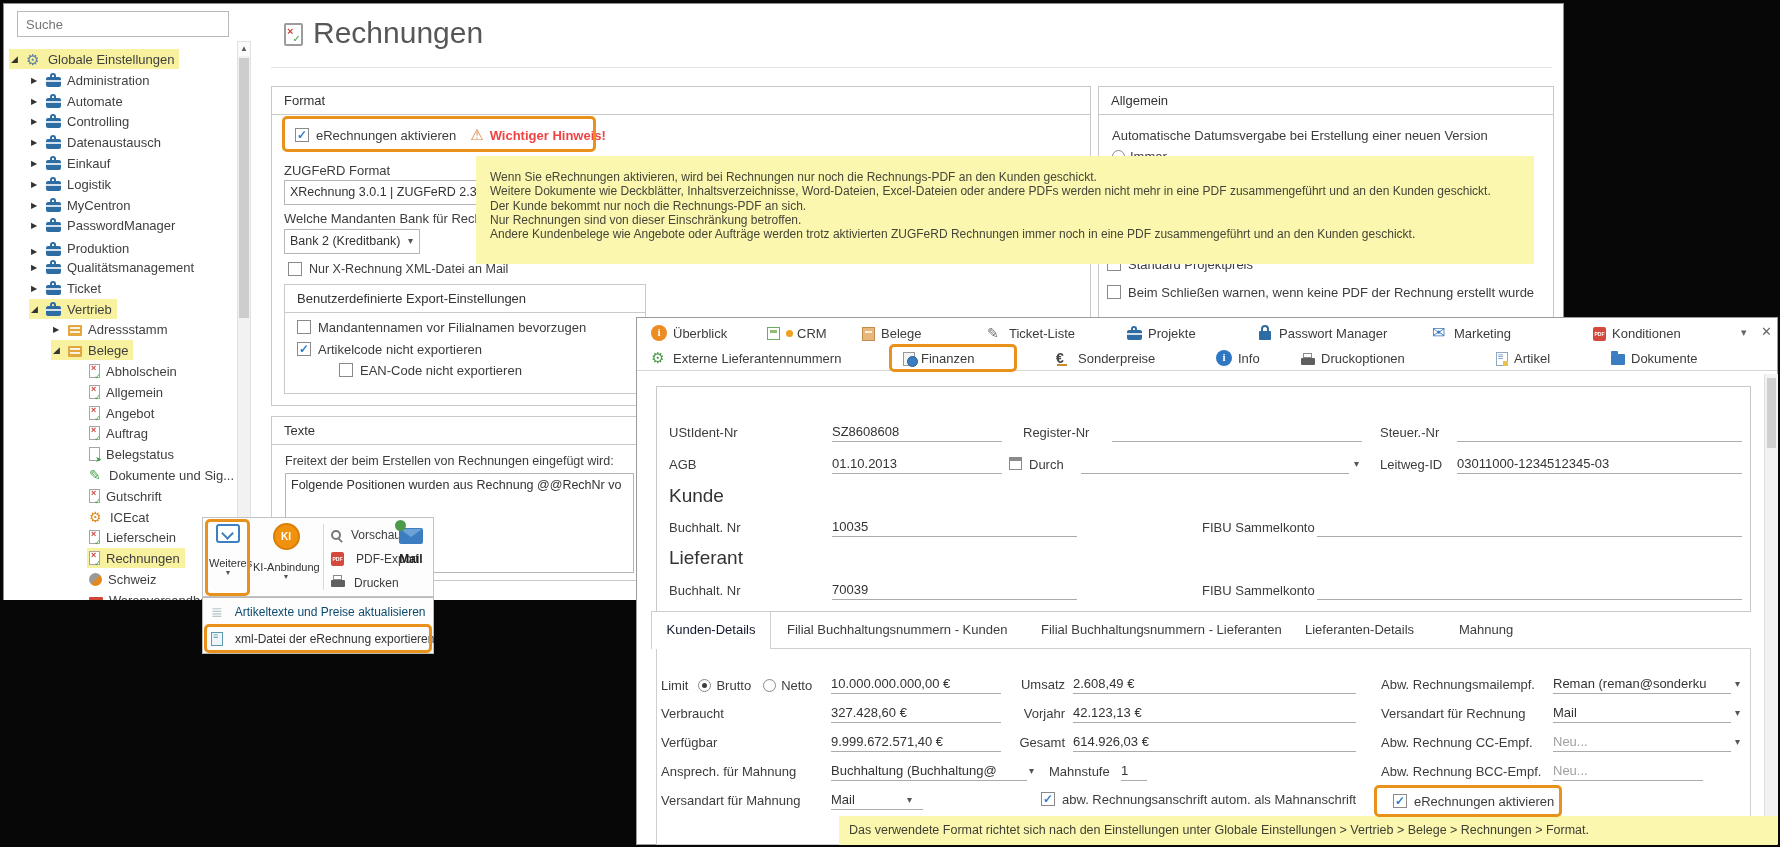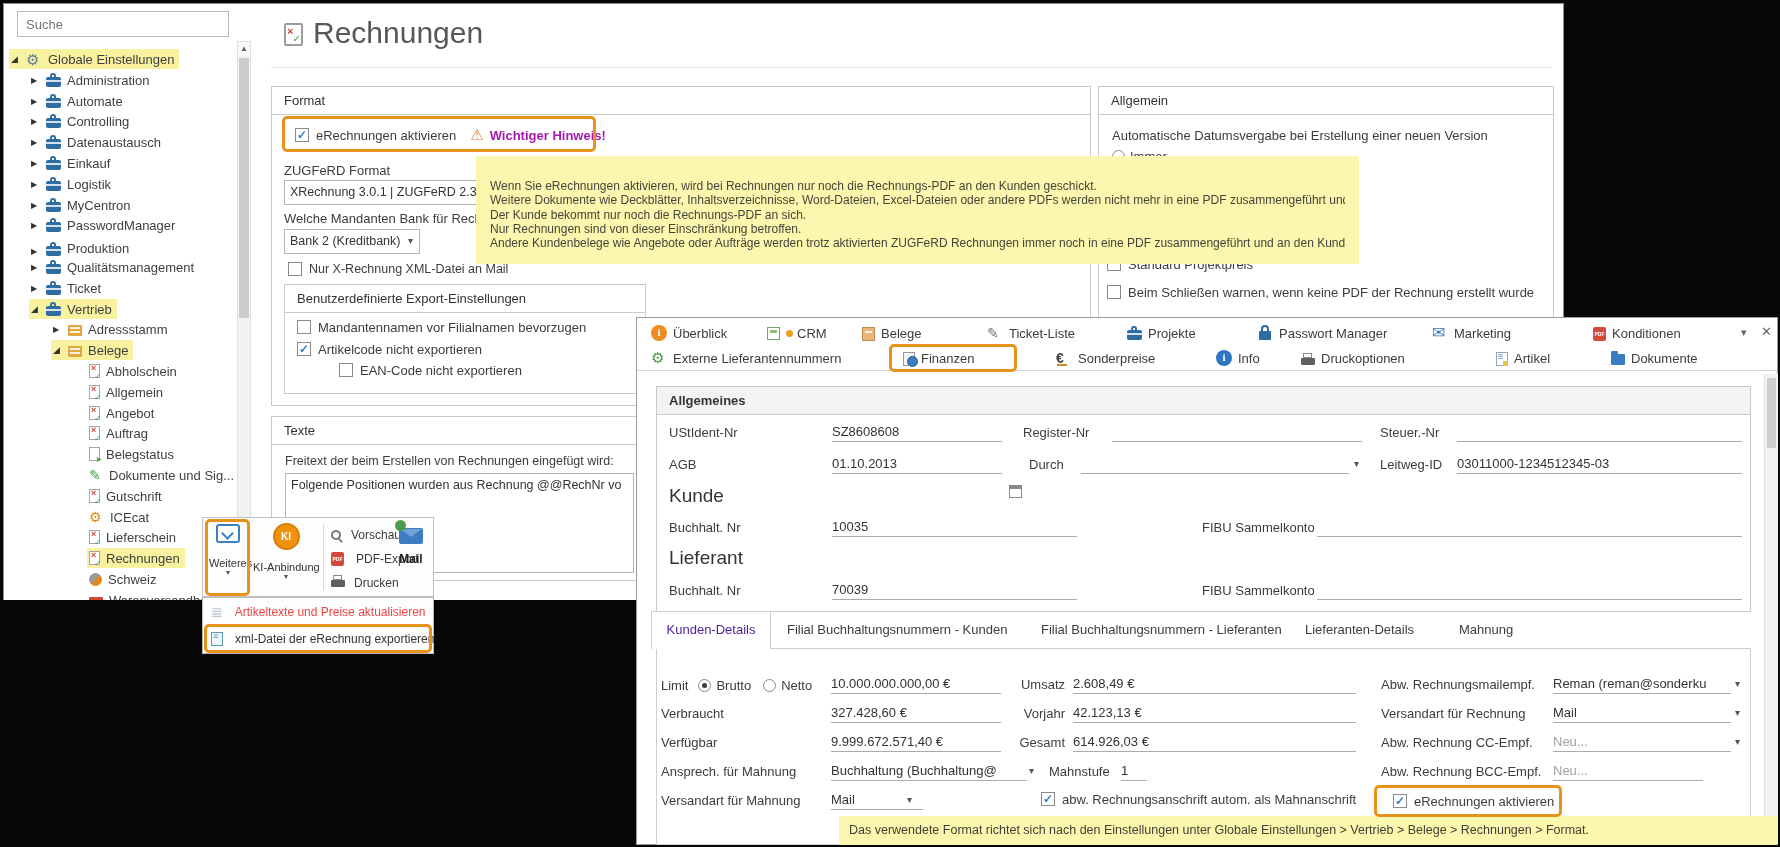--- a/index.html
+++ b/index.html
@@ -111,21 +111,21 @@
   .ml::before{content:"≣";color:#b9c6cc;font-size:14px;}
   .md{width:12px;height:14px;background:#eef6f9;border:1px solid #5b9bab;position:relative;box-sizing:border-box;}
   .md::before{content:"≡";position:absolute;top:-2px;left:1px;color:#5b9bab;font-size:9px;}
   .tdoc{width:19px;height:23px;background:#fff;border:2px solid #9c9c9c;border-radius:2px;position:relative;box-sizing:border-box;}
   .tdoc::before{content:"×";position:absolute;left:1px;top:1px;color:#c9463d;font-size:11px;font-weight:bold;line-height:1;}
   .tdoc::after{content:"✓";position:absolute;right:0px;bottom:0px;color:#3f9d44;font-size:10px;line-height:1;}
   .cal{width:13px;height:13px;border:1px solid #8a8a8a;position:relative;background:#fff;box-sizing:border-box;flex:none;}
   .cal::before{content:"";position:absolute;top:0;left:0;right:0;height:3px;background:#8a8a8a;}
   .wt{color:#e0823a;font-size:15px;margin:0 6px 0 14px;}
   .wt::before{content:"⚠";}
-  .warned{color:#a21caf;font-size:13px;font-weight:bold;}
+  .warned{color:#ef4444;font-size:13px;font-weight:bold;}
   .sect-h{position:absolute;font-size:19px;color:#333;white-space:nowrap;}
   .dtab{position:absolute;font-size:13px;color:#3d3d3d;white-space:nowrap;}
   .vsep{position:absolute;width:1px;background:#d9d9d9;}
 </style>
 </head>
 <body>
 
 <div id="root">
 
   <div class="win" style="left:3px;top:3px;width:1561px;height:789px;">
@@ -322,21 +322,21 @@
       <div class="row" style="left:8px;top:169px;height:16px;">
         <span class="cb"></span>
         <span>Standard Projektpreis</span>
       </div>
       <div class="row" style="left:8px;top:197px;height:16px;">
         <span class="cb"></span>
         <span>Beim Schließen warnen, wenn keine PDF der Rechnung erstellt wurde</span>
       </div>
     </div>
 
-    <div class="tip" style="left:472px;top:152px;width:883px;height:108px;padding:23px 14px;box-sizing:border-box;z-index:30;">
+    <div class="tip" style="left:472px;top:152px;width:1058px;height:108px;padding:14px 14px;box-sizing:border-box;z-index:30;">
       <div>Wenn Sie eRechnungen aktivieren, wird bei Rechnungen nur noch die Rechnungs-PDF an den Kunden geschickt.</div>
       <div>Weitere Dokumente wie Deckblätter, Inhaltsverzeichnisse, Word-Dateien, Excel-Dateien oder andere PDFs werden nicht mehr in eine PDF zusammengeführt und an den Kunden geschickt.</div>
       <div>Der Kunde bekommt nur noch die Rechnungs-PDF an sich.</div>
       <div></div>
       <div>Nur Rechnungen sind von dieser Einschränkung betroffen.</div>
       <div>Andere Kundenbelege wie Angebote oder Aufträge werden trotz aktivierten ZUGFeRD Rechnungen immer noch in eine PDF zusammengeführt und an den Kunden geschickt.</div>
     </div>
   </div>
 
   <div class="abs" style="left:3px;top:600px;width:634px;height:246px;background:#070707;z-index:40;"></div>
@@ -368,21 +368,21 @@
       <span style="margin-left:3px;">Drucken</span>
     </div>
     <div class="abs" style="left:190px;top:2px;width:36px;height:72px;text-align:center;">
       <div class="mb" style="margin:8px auto 0;"></div>
       <div style="font-size:12px;font-weight:bold;color:#222;margin-top:8px;">Mail</div>
     </div>
   </div>
 
   <div class="abs" style="left:202px;top:597px;width:232px;height:57px;background:#fdfdfd;border:1px solid #bababa;
        box-sizing:border-box;z-index:50;">
-    <div class="row" style="left:8px;top:6px;height:16px;font-size:12px;color:#ef4444;">
+    <div class="row" style="left:8px;top:6px;height:16px;font-size:12px;color:#0c4a6e;">
       <span class="ic ml"></span>
       <span style="margin-left:6px;">Artikeltexte und Preise aktualisieren</span>
     </div>
     <div class="row" style="left:8px;top:33px;height:16px;font-size:12px;color:#333;">
       <span class="ic md"></span>
       <span style="margin-left:6px;">xml-Datei der eRechnung exportieren</span>
     </div>
     <div class="hlbox" style="left:1px;top:26px;width:228px;height:29px;"></div>
   </div>
 
@@ -454,21 +454,20 @@
       </div>
 
     <div class="abs" style="left:1104px;top:8px;font-size:11px;color:#666;">▾</div>
     <div class="abs" style="left:1124px;top:6px;font-size:13px;color:#666;">✕</div>
 
     <div class="abs" style="left:1127px;top:56px;width:13px;height:470px;background:#f2f2f2;border-left:1px solid #e0e0e0;">
       <div class="abs" style="left:2px;top:4px;width:9px;height:70px;background:#cfcfcf;"></div>
     </div>
 
     <div class="gb" style="left:19px;top:68px;width:1095px;height:226px;">
-      <div class="gbh" style="background:#f3f3f3;font-weight:bold;">Allgemeines</div>
       <div class="abs lbl" style="left:12px;top:38px;">UStIdent-Nr</div>
       <div class="uf" style="left:175px;top:36px;width:170px;">SZ8608608</div>
       <div class="abs lbl" style="left:366px;top:38px;">Register-Nr</div>
       <div class="uf" style="left:455px;top:36px;width:250px;"></div>
       <div class="abs lbl" style="left:723px;top:38px;">Steuer.-Nr</div>
       <div class="uf" style="left:800px;top:36px;width:285px;"></div>
 
       <div class="abs lbl" style="left:12px;top:70px;">AGB</div>
       <div class="uf" style="left:175px;top:68px;width:170px;">01.10.2013</div>
       <div class="abs cal" style="left:352px;top:70px;"></div>
@@ -487,21 +486,21 @@
       <div class="sect-h" style="left:12px;top:160px;">Lieferant</div>
       <div class="abs lbl" style="left:12px;top:196px;">Buchhalt. Nr</div>
       <div class="uf" style="left:175px;top:194px;width:245px;">70039</div>
       <div class="abs lbl" style="left:545px;top:196px;">FIBU Sammelkonto</div>
       <div class="uf" style="left:660px;top:194px;width:425px;"></div>
     </div>
 
     <div class="gb" style="left:19px;top:330px;width:1095px;height:197px;border-color:#cfcfcf;"></div>
     <div class="abs" style="left:14px;top:293px;width:120px;height:38px;background:#fff;border:1px solid #cfcfcf;
          border-bottom:none;box-sizing:border-box;z-index:2;">
-      <div style="text-align:center;line-height:36px;font-size:13px;color:#4c1d95;">Kunden-Details</div>
+      <div style="text-align:center;line-height:36px;font-size:13px;color:#0f172a;">Kunden-Details</div>
     </div>
     <div class="dtab" style="left:150px;top:304px;">Filial Buchhaltungsnummern - Kunden</div>
     <div class="dtab" style="left:404px;top:304px;">Filial Buchhaltungsnummern - Lieferanten</div>
     <div class="dtab" style="left:668px;top:304px;">Lieferanten-Details</div>
     <div class="dtab" style="left:822px;top:304px;">Mahnung</div>
 
     <div class="row" style="left:24px;top:359px;height:16px;">
       <span>Limit</span>
       <span class="rad on" style="margin-left:10px;"></span>
       <span>Brutto</span>

